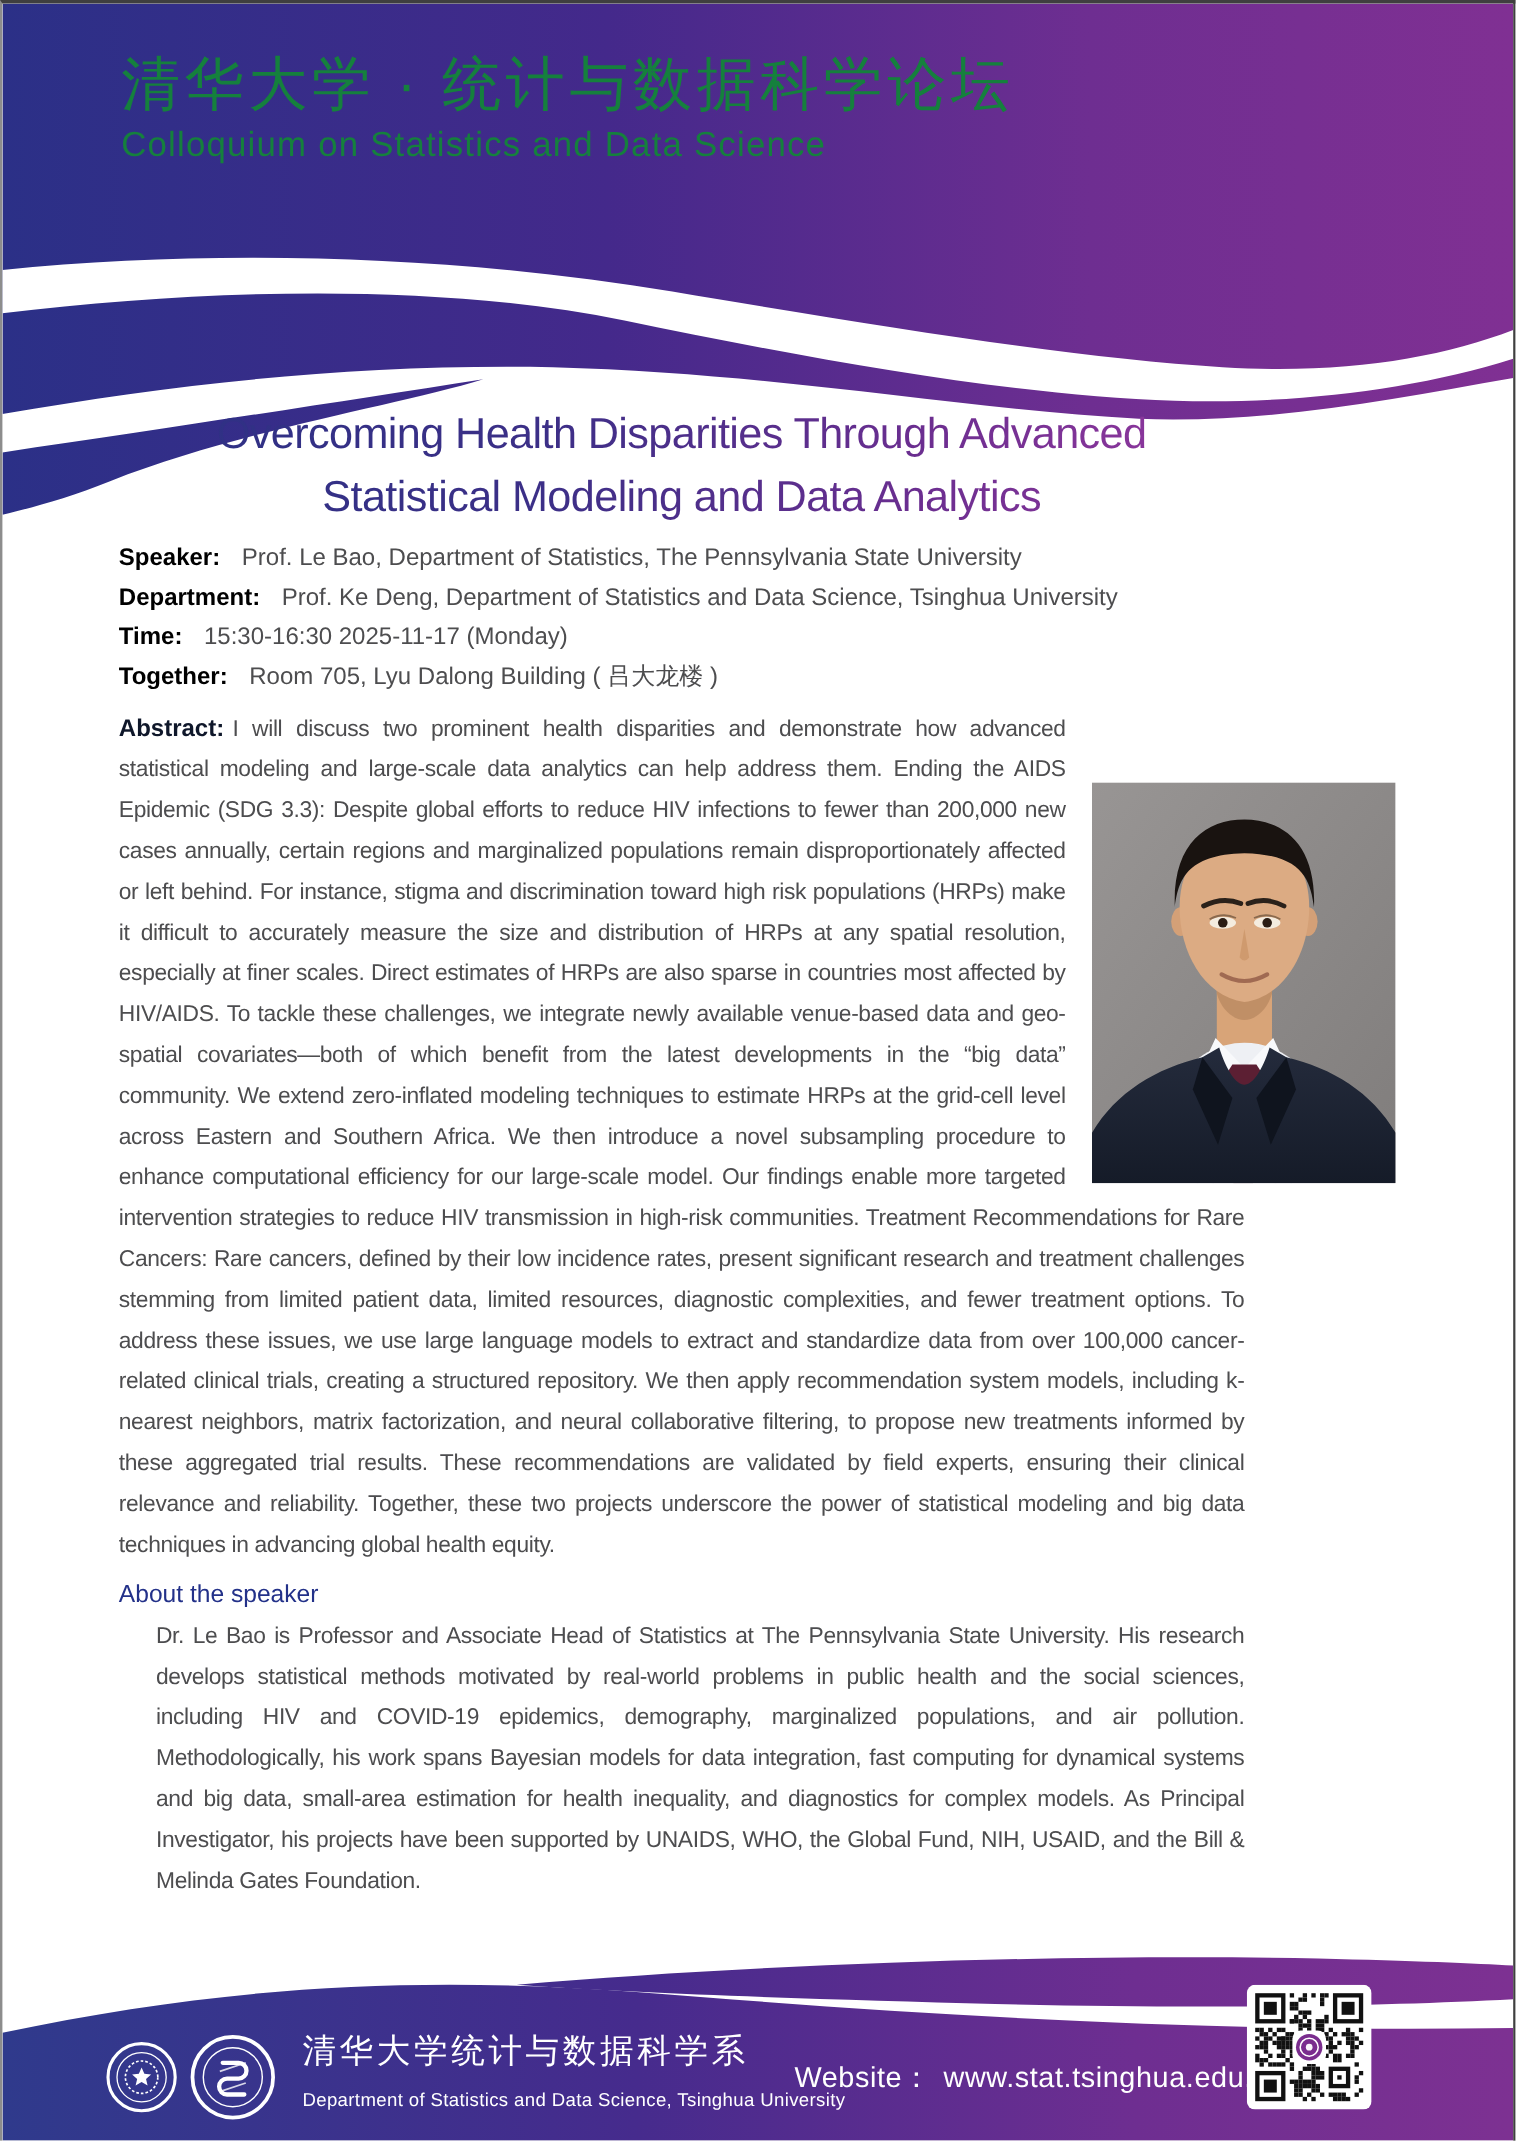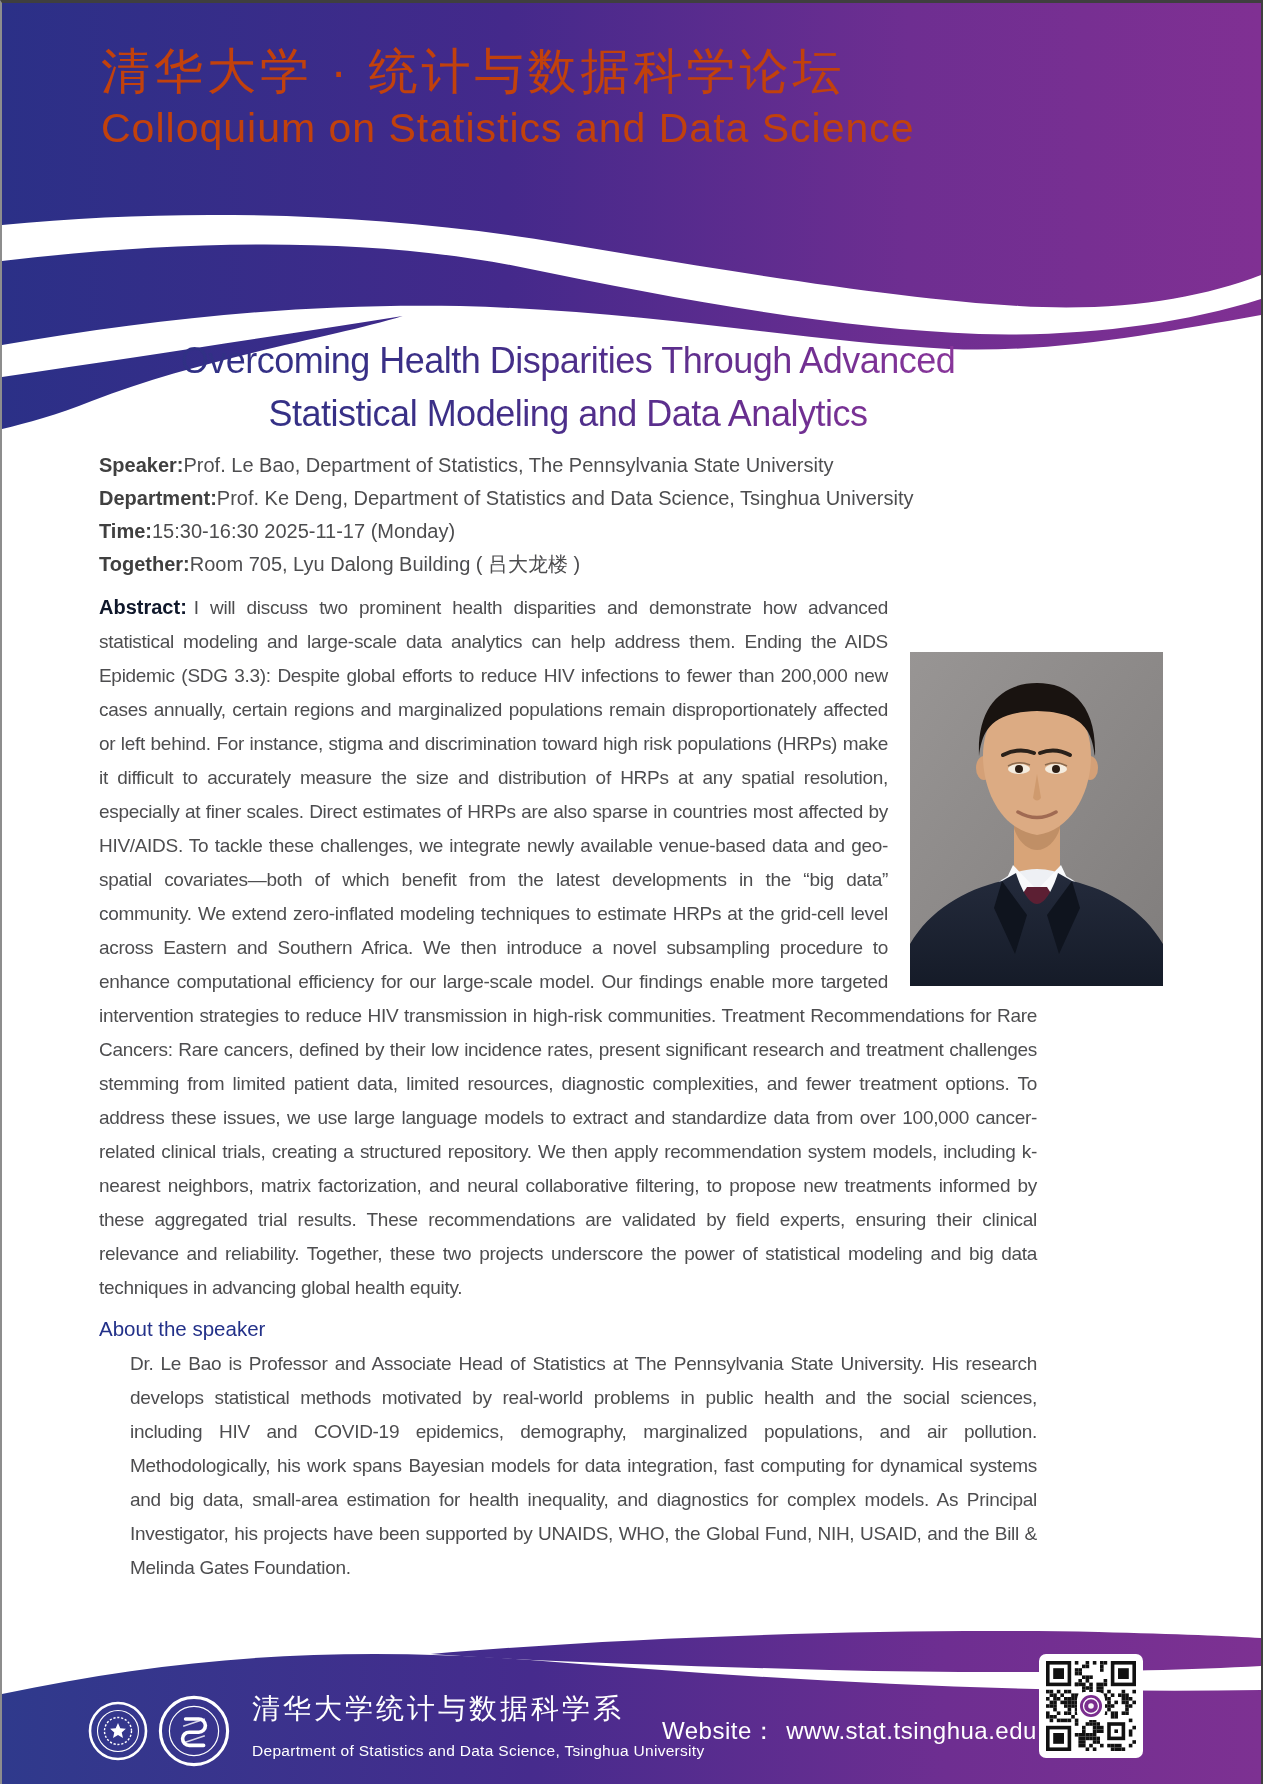--- a/index.html
+++ b/index.html
@@ -6,36 +6,36 @@
   .page{
     position:relative; width:1263px; height:1784px; background:#ffffff;
     overflow:hidden; box-sizing:border-box;
     border-top:3px solid #3f3f3f; border-left:2px solid #8d8d8d; border-right:2px solid #3f3f3f;
     font-family:"Liberation Sans","DejaVu Sans",sans-serif;
   }
   svg{display:block;}
   .waves-top{position:absolute;top:0;left:0;width:100%;height:432px;}
   .waves-bottom{position:absolute;left:0;bottom:0;width:100%;height:240px;}
 
-  .banner{position:absolute;top:38px;left:99px;color:#c2410c;}
+  .banner{position:absolute;top:38px;left:99px;color:#15803d;}
   .banner-zh{font-size:49px;font-weight:300;letter-spacing:4px;line-height:1.25;}
-  .banner-en{font-size:41px;font-weight:300;letter-spacing:1px;margin-top:4px;line-height:1.1;}
+  .banner-en{font-size:29px;font-weight:300;letter-spacing:1px;margin-top:4px;line-height:1.1;}
 
   .talk-title{
     position:absolute;top:331px;left:97px;width:938px;text-align:center;
     font-size:36px;font-weight:normal;line-height:53px;letter-spacing:-0.5px;
     background:linear-gradient(90deg,#2c3184 0%,#3c2f87 38%,#6c2e90 72%,#95399f 100%);
     -webkit-background-clip:text;background-clip:text;color:transparent;
     -webkit-text-fill-color:transparent;
   }
   .title-line{white-space:nowrap;}
 
   .content{position:absolute;top:446px;left:97px;width:938px;color:#4d4d4f;}
   .field-row{font-size:20px;line-height:33px;}
-  .field-label{font-weight:bold;color:#404040;padding-right:0;}
+  .field-label{font-weight:bold;color:#000000;padding-right:18px;}
   .para{font-size:19px;line-height:34px;letter-spacing:-0.3px;text-align:justify;color:#4d4d4f;}
   .abstract{margin-top:9px;}
   .inline-label{font-weight:bold;color:#0f172a;letter-spacing:0;padding-right:7px;font-size:20px;}
   .photo-float{float:right;width:253px;margin:0 -126px 12px 22px;padding-top:62px;}
   .photo-float svg{width:253px;height:334px;}
   .about-heading{margin-top:7px;font-size:20.5px;font-weight:normal;color:#233189;line-height:34px;}
   .bio{margin-top:1px;margin-left:31px;}
 
   .seal{position:absolute;}
   .seal-1{left:86px;top:1698px;width:60px;height:60px;}

